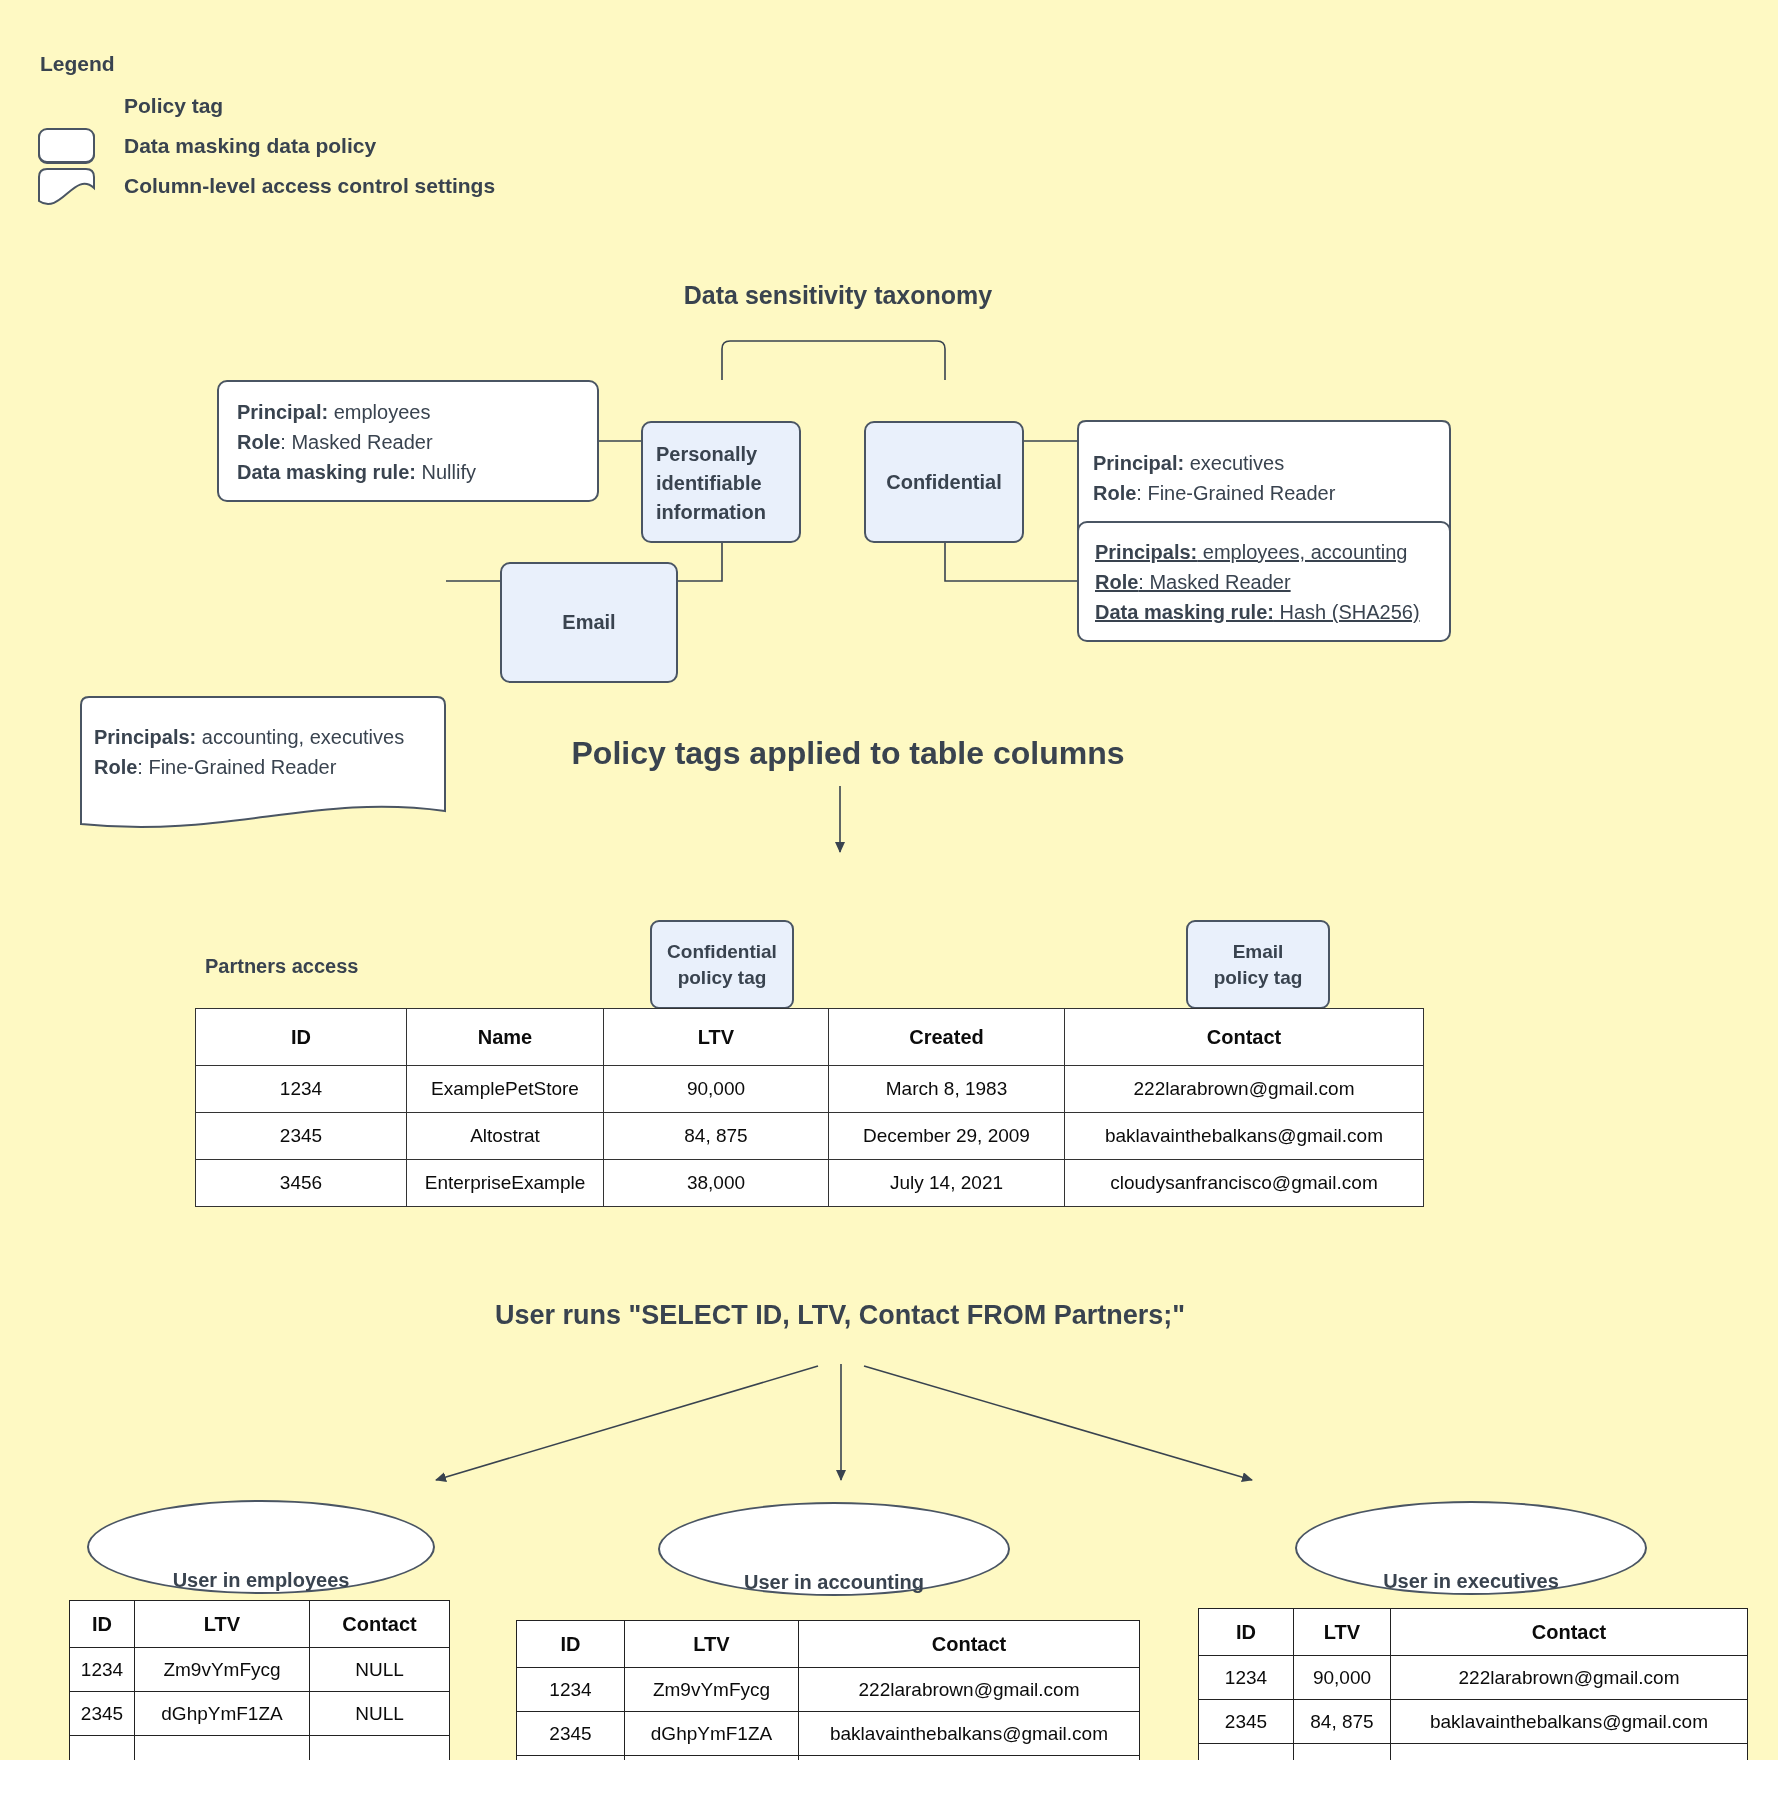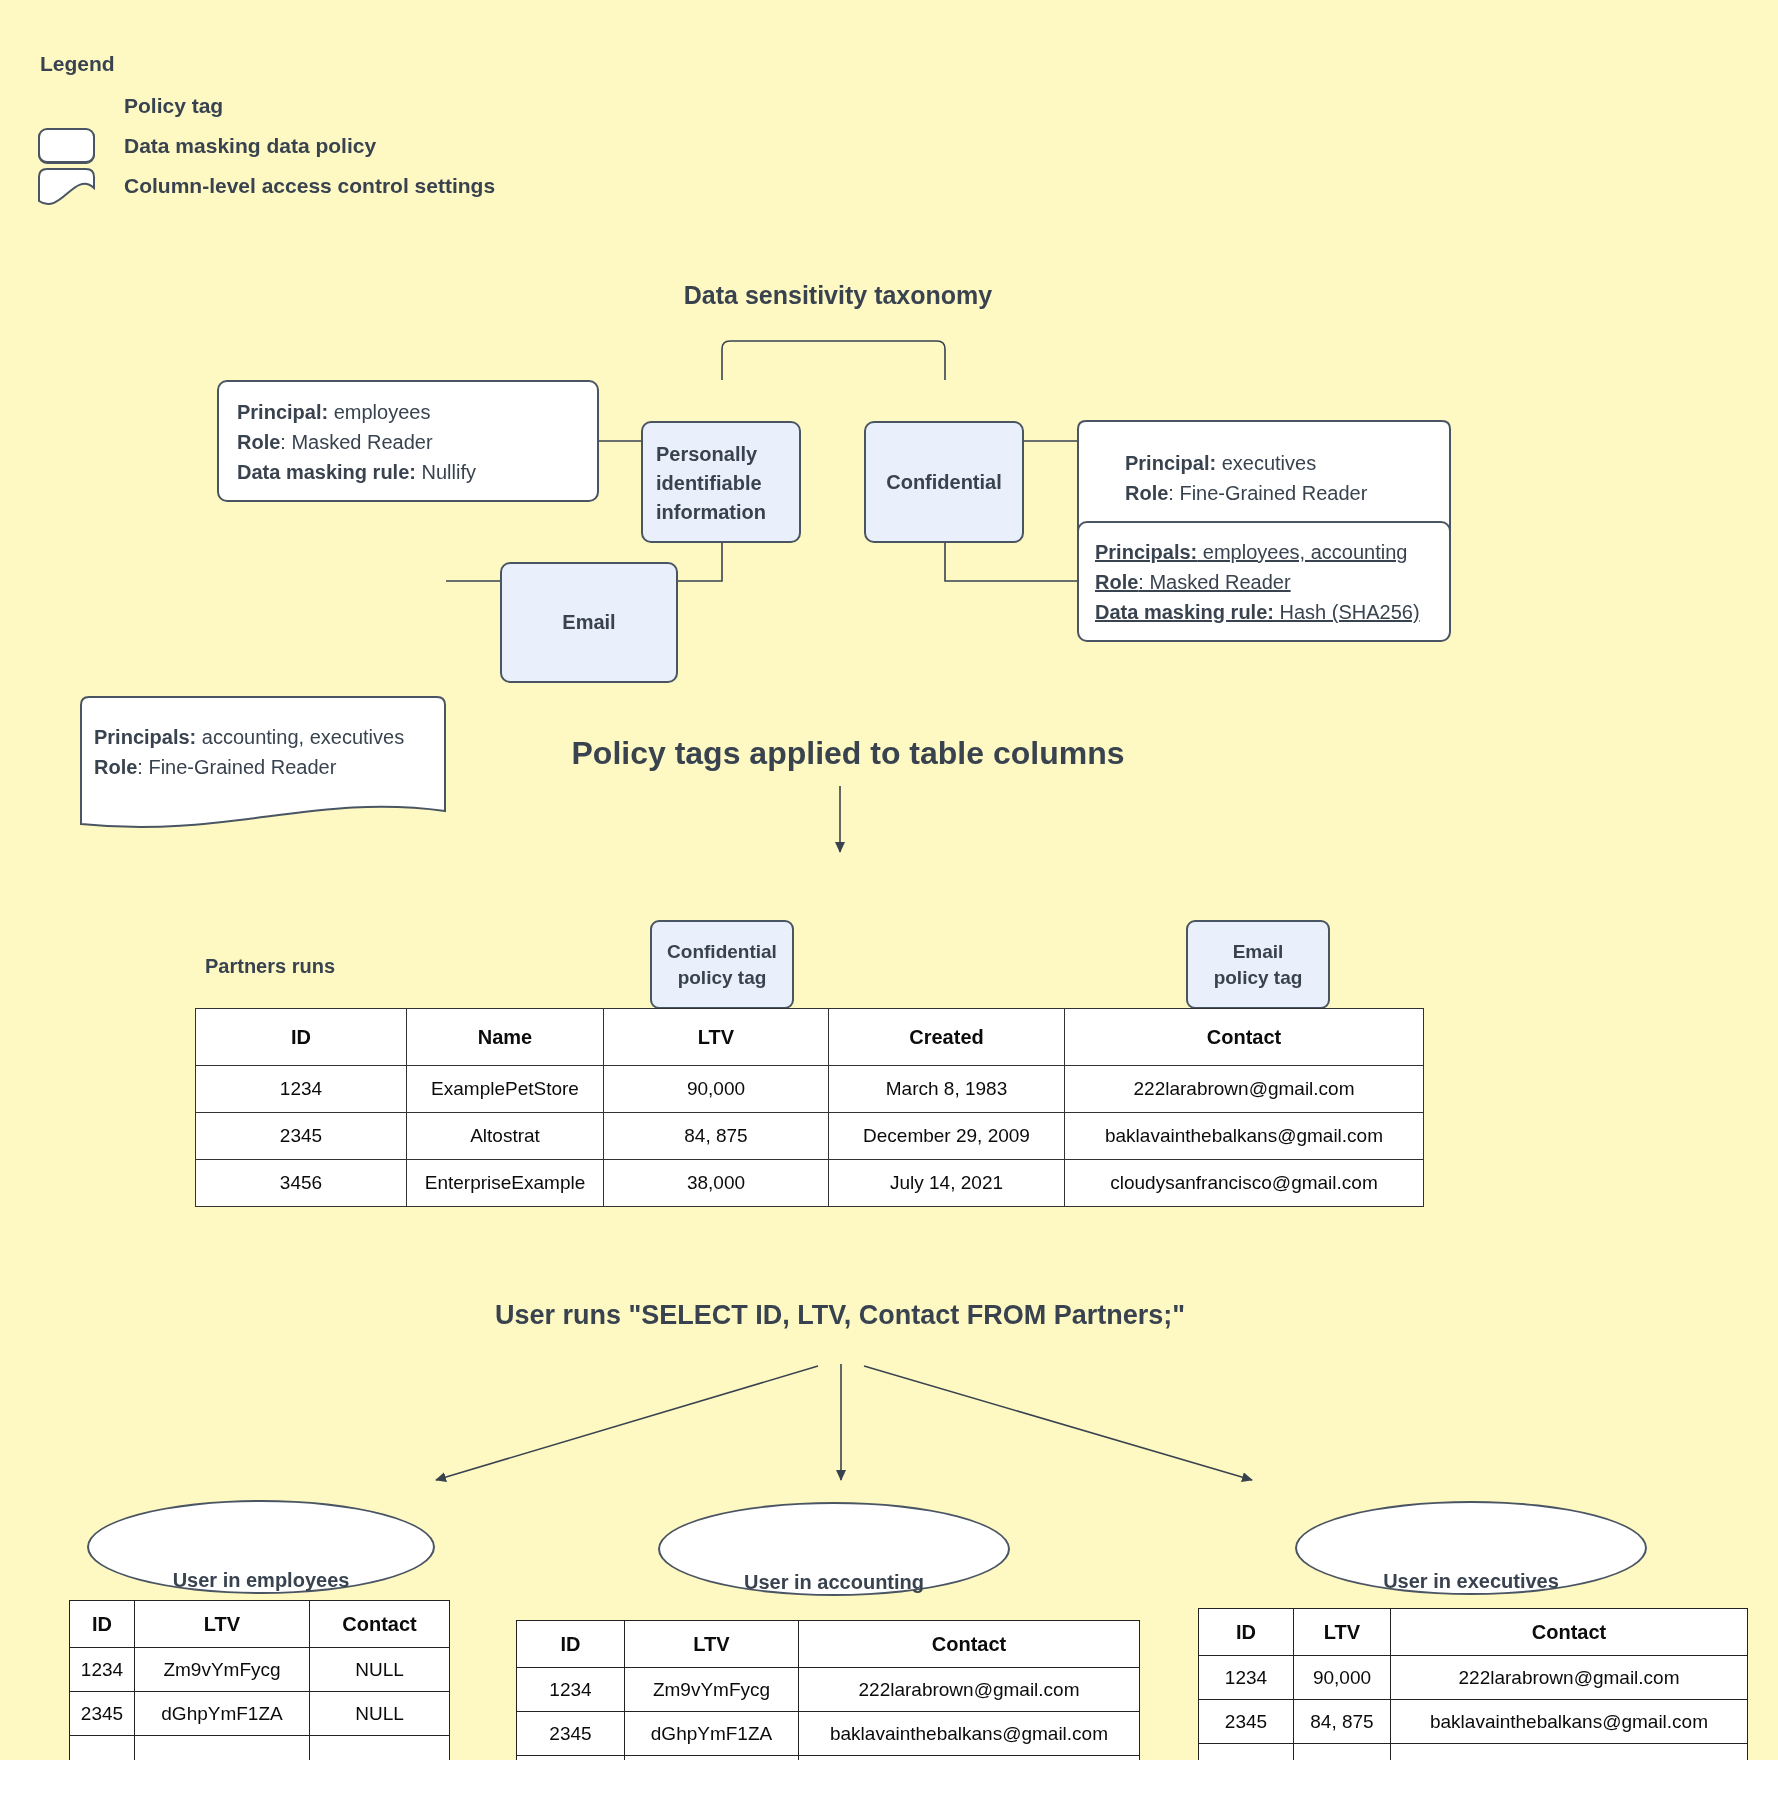--- a/index.html
+++ b/index.html
@@ -92,21 +92,21 @@
   </div>
 
   <div class="abs bluebox flex-center" style="left:864px;top:380px;width:160px;height:122px;">
     <div class="node-label">Confidential</div>
   </div>
 
   <div class="abs docshape" style="left:1077px;top:380px;width:374px;height:135px;">
       <svg width="374" height="135">
         <path d="M 9 1 L 365 1 Q 373 1 373 9 L 373 115 C 239.4 97, 149.6 143, 1 128 L 1 9 Q 1 1 9 1 Z" fill="#ffffff" stroke="#4a5563" stroke-width="2"></path>
       </svg>
-    <div class="doc-text plines" style="padding:28px 6px 0 16px;margin-left:32px;">
+    <div class="doc-text plines" style="padding:28px 6px 0 16px;">
       <div><b>Principal:</b><span> executives</span></div>
       <div><b>Role</b><span>: Fine-Grained Reader</span></div>
     </div>
   </div>
 
   <div class="abs docshape" style="left:80px;top:521px;width:366px;height:135px;">
       <svg width="366" height="135">
         <path d="M 9 1 L 357 1 Q 365 1 365 9 L 365 115 C 234.2 97, 146.4 143, 1 128 L 1 9 Q 1 1 9 1 Z" fill="#ffffff" stroke="#4a5563" stroke-width="2"></path>
       </svg>
     <div class="doc-text plines" style="padding:26px 8px 0 14px;">
@@ -122,21 +122,21 @@
   <div class="abs whitebox" style="left:1077px;top:521px;width:374px;height:121px;padding:14px 6px 0 16px;text-decoration:underline;">
     <div class="plines">
       <div><b>Principals:</b><span> employees, accounting</span></div>
       <div><b>Role</b><span>: Masked Reader</span></div>
       <div><b>Data masking rule:</b><span> Hash (SHA256)</span></div>
     </div>
   </div>
 
   <div class="abs section-title" style="left:348px;top:735px;width:1000px;font-size:32px;">Policy tags applied to table columns</div>
 
-  <div class="abs node-label" style="left:205px;top:955px;">Partners runs</div>
+  <div class="abs node-label" style="left:205px;top:955px;">Partners access</div>
 
   <div class="abs callout" style="left:650px;top:920px;width:144px;height:89px;">
     <div>Confidential</div>
     <div>policy tag</div>
   </div>
   <div class="abs callout" style="left:1186px;top:920px;width:144px;height:89px;">
     <div>Email</div>
     <div>policy tag</div>
   </div>
 

